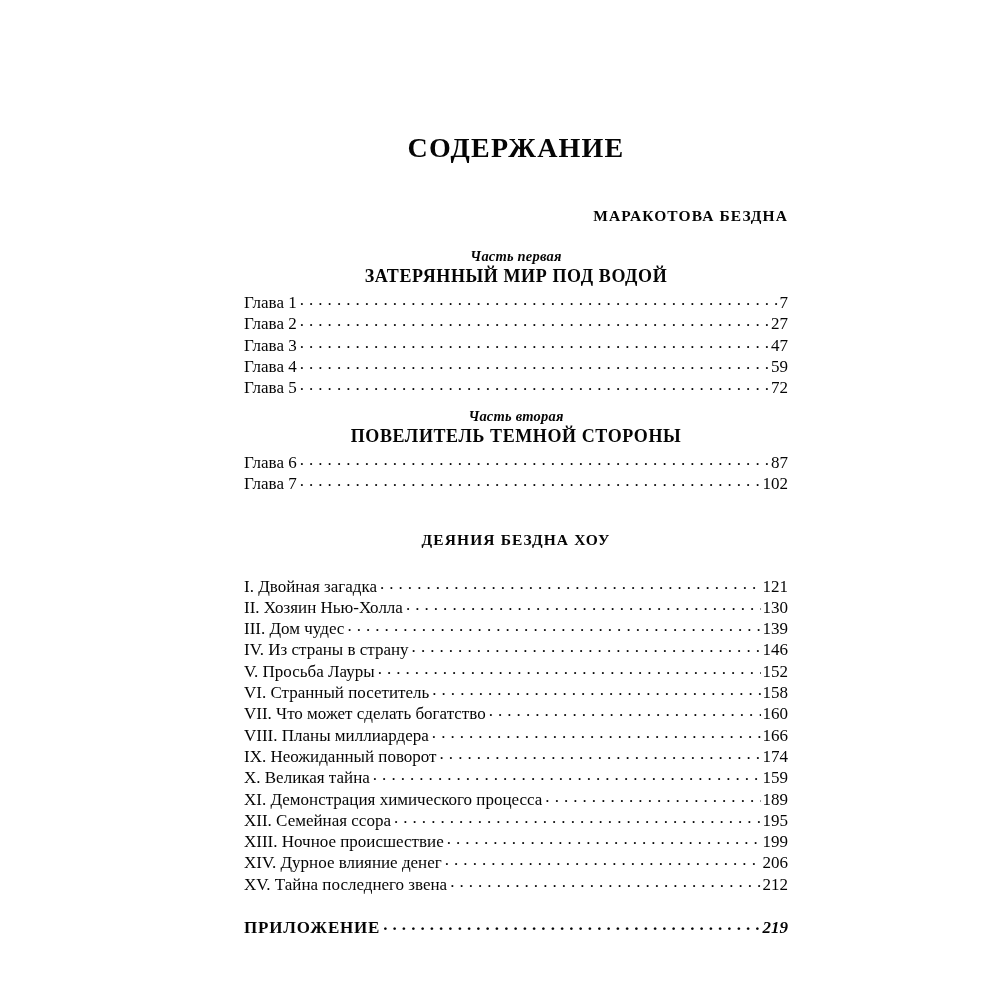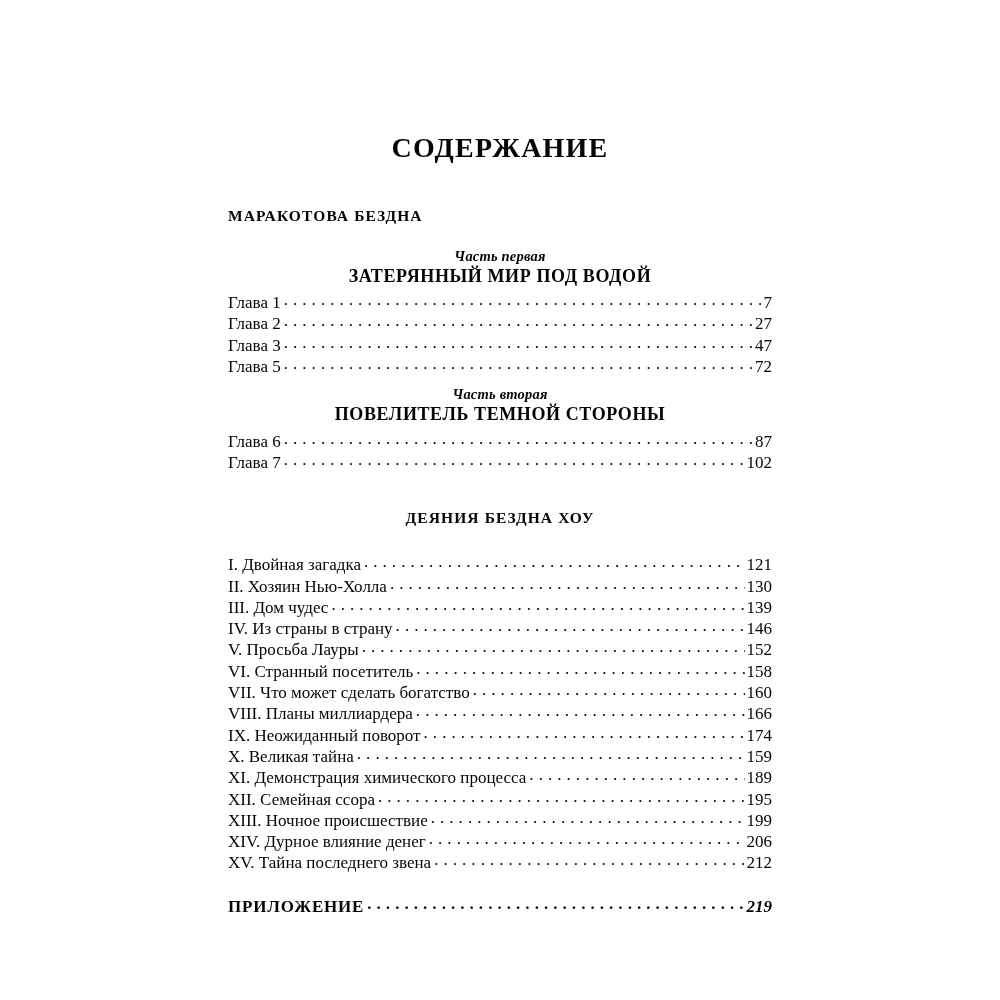--- a/index.html
+++ b/index.html
@@ -19,36 +19,36 @@
     position: relative;
     width: 1000px;
     height: 1000px;
     background: #ffffff;
     box-sizing: border-box;
   }
 
   
   .content {
     position: absolute;
-    left: 228px;
+    left: 244px;
     top: 0;
     width: 544px;
   }
 
   .toc-title {
     text-align: center;
     font-size: 28px;
     font-weight: bold;
     letter-spacing: 1.2px;
     margin-top: 133px;
     line-height: 1.1;
   }
 
   .book-title {
-    text-align: left;
+    text-align: right;
     font-size: 15.5px;
     font-weight: bold;
     letter-spacing: 1.1px;
     margin-top: 43px;
     line-height: 1.15;
   }
 
   .part-block {
     text-align: center;
     margin-top: 22px;
@@ -157,20 +157,25 @@
           <span class="label">Глава 2</span>
           <span class="leader"></span>
           <span class="page-num">27</span>
         </div>
         <div class="entry">
           <span class="label">Глава 3</span>
           <span class="leader"></span>
           <span class="page-num">47</span>
         </div>
         <div class="entry">
+          <span class="label">Глава 4</span>
+          <span class="leader"></span>
+          <span class="page-num">59</span>
+        </div>
+        <div class="entry">
           <span class="label">Глава 5</span>
           <span class="leader"></span>
           <span class="page-num">72</span>
         </div>
       </div>
 
       <div class="part-block tight">
         <div class="part-label">Часть вторая</div>
         <div class="part-name">ПОВЕЛИТЕЛЬ ТЕМНОЙ СТОРОНЫ</div>
       </div>

